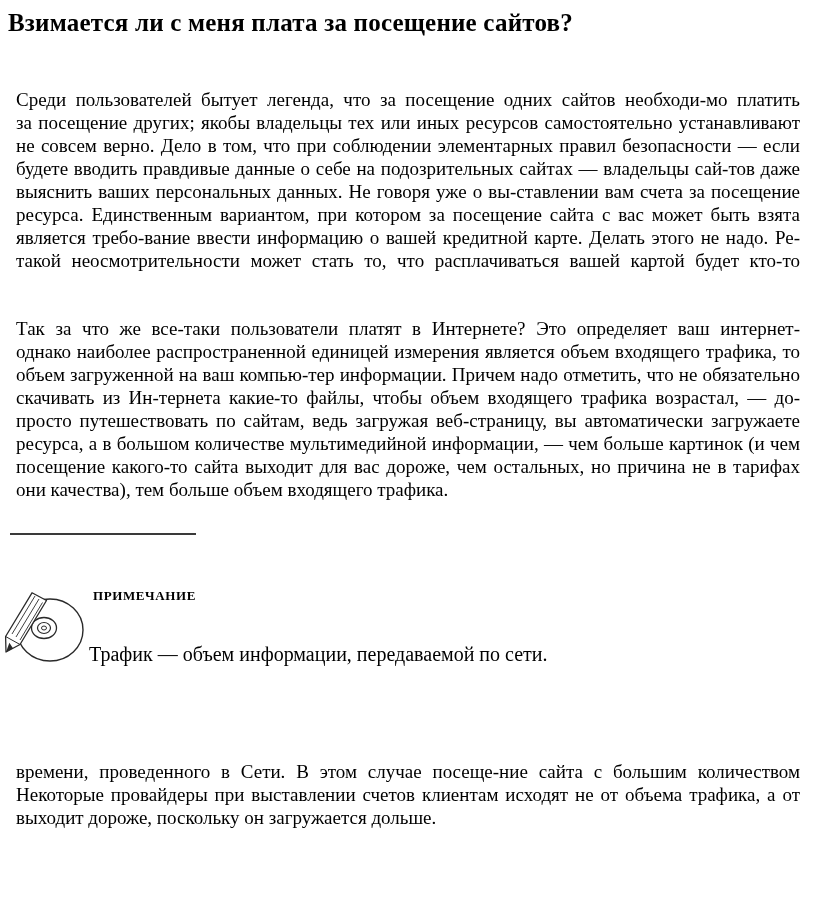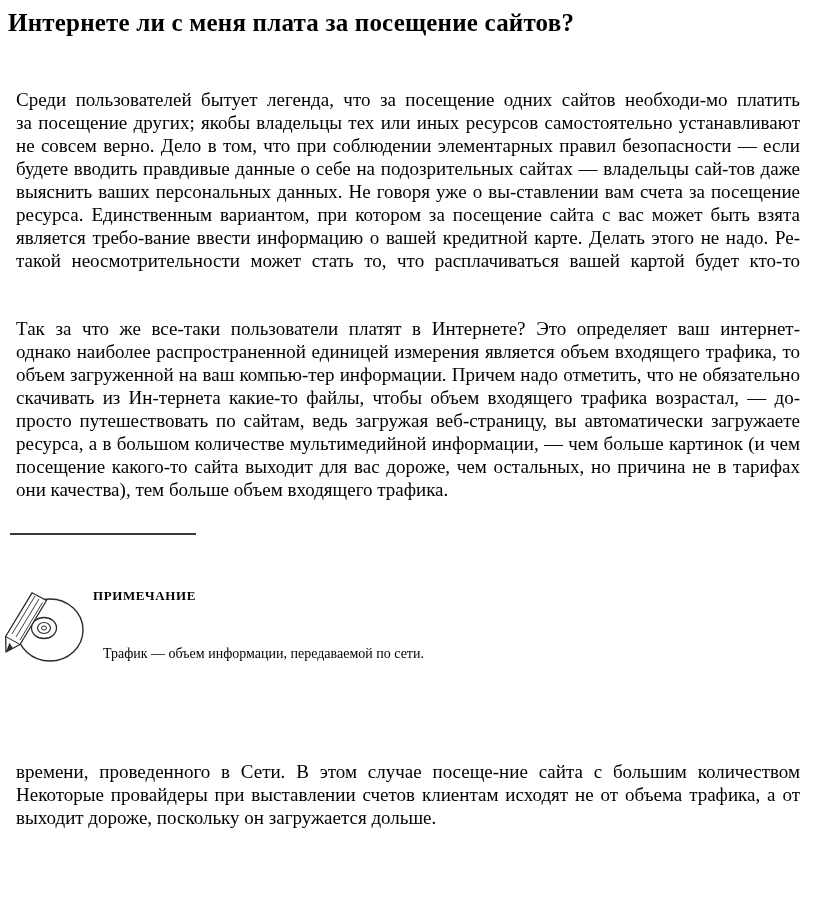--- a/index.html
+++ b/index.html
@@ -64,33 +64,33 @@
   }
   .note-icon {
     position: absolute;
     left: -5px;
     top: 19px;
     width: 84px;
     height: 72px;
   }
   .note-text {
     position: absolute;
-    left: 95px;
+    left: 81px;
     top: 71px;
-    font-size: 14px;
+    font-size: 20px;
     line-height: 20px;
   }
   #para3 { margin-top: 95px; }
 </style>
 </head>
 <body>
 
 <div class="page">
 
-  <h1 class="title">Интернете ли с меня плата за посещение сайтов?</h1>
+  <h1 class="title">Взимается ли с меня плата за посещение сайтов?</h1>
 
   <div class="para" id="para1">
     <span class="line">Среди пользователей бытует легенда, что за посещение одних сайтов необходи-мо платить больше, чем</span>
     <span class="line">за посещение других; якобы владельцы тех или иных ресурсов самостоятельно устанавливают таксу. Это</span>
     <span class="line">не совсем верно. Дело в том, что при соблюдении элементарных правил безопасности — если вы не</span>
     <span class="line">будете вводить правдивые данные о себе на подозрительных сайтах — владельцы сай-тов даже не смогут</span>
     <span class="line">выяснить ваших персональных данных. Не говоря уже о вы-ставлении вам счета за посещение своего</span>
     <span class="line">ресурса. Единственным вариантом, при котором за посещение сайта с вас может быть взята плата,</span>
     <span class="line">является требо-вание ввести информацию о вашей кредитной карте. Делать этого не надо. Ре-зультатом</span>
     <span class="line last">такой неосмотрительности может стать то, что расплачиваться вашей картой будет кто-то другой.</span>

